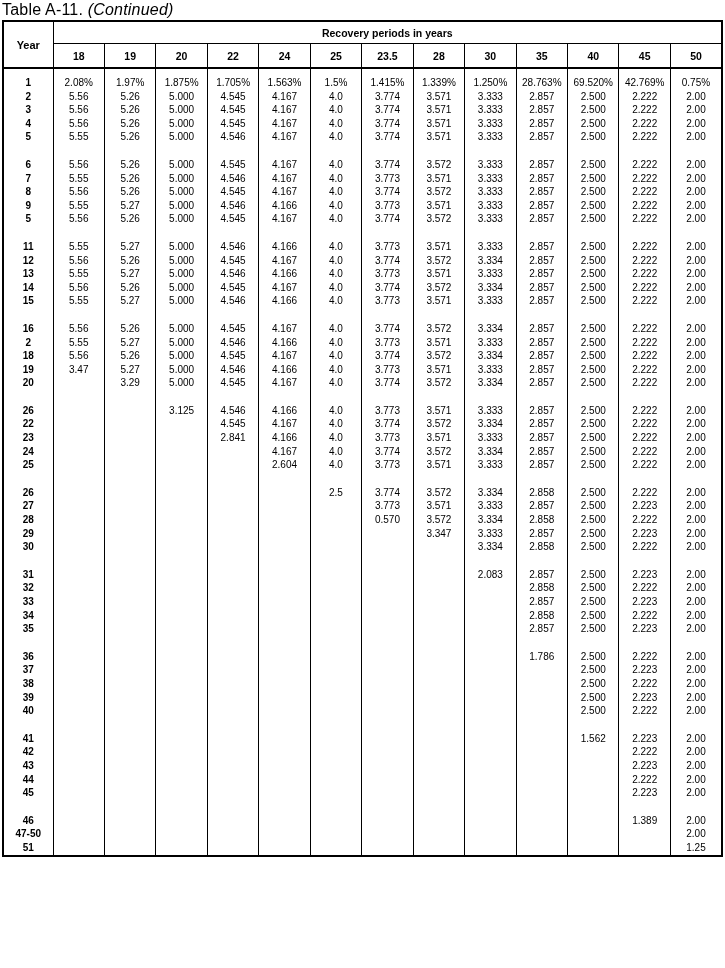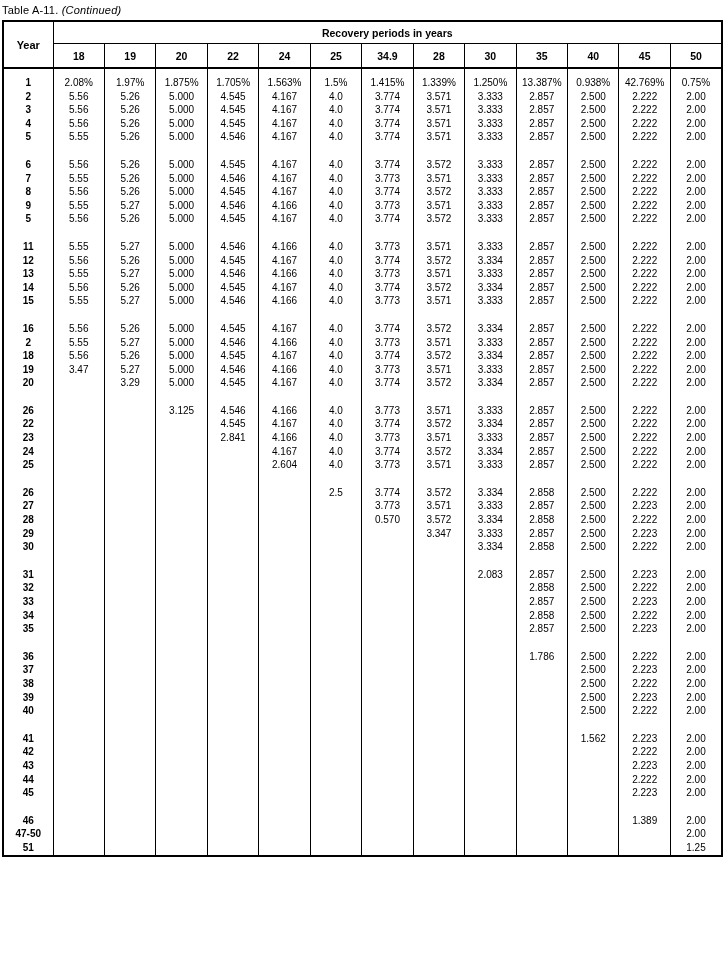--- a/index.html
+++ b/index.html
@@ -8,21 +8,21 @@
     background: #ffffff;
     color: #000000;
     font-family: "Liberation Sans", sans-serif;
   }
   body {
     width: 725px;
     height: 968px;
     overflow: hidden;
   }
   .page-title {
-    font-size: 11px;
+    font-size: 16px;
     line-height: 14px;
     padding: 3px 0 3px 2px;
     letter-spacing: 0.2px;
   }
   .page-title .cont {
     font-style: italic;
   }
   table.deprec {
     border-collapse: collapse;
     table-layout: fixed;
@@ -89,21 +89,21 @@
       <th class="year-hdr" rowspan="2">Year</th>
       <th class="group-hdr" colspan="13">Recovery periods in years</th>
     </tr>
     <tr class="col-hdr-row" id="col-headers">
         <th>18</th>
         <th>19</th>
         <th>20</th>
         <th>22</th>
         <th>24</th>
         <th>25</th>
-        <th>34.9</th>
+        <th>23.5</th>
         <th>28</th>
         <th>30</th>
         <th>35</th>
         <th>40</th>
         <th>45</th>
         <th>50</th>
       </tr>
   </thead>
   <tbody id="table-body">
       <tr class="toppad-row">
@@ -126,22 +126,22 @@
         <th class="year-cell">1</th>
         <td class="value-cell">2.08%</td>
         <td class="value-cell">1.97%</td>
         <td class="value-cell">1.875%</td>
         <td class="value-cell">1.705%</td>
         <td class="value-cell">1.563%</td>
         <td class="value-cell">1.5%</td>
         <td class="value-cell">1.415%</td>
         <td class="value-cell">1.339%</td>
         <td class="value-cell">1.250%</td>
-        <td class="value-cell">13.387%</td>
-        <td class="value-cell">0.938%</td>
+        <td class="value-cell">28.763%</td>
+        <td class="value-cell">69.520%</td>
         <td class="value-cell">42.769%</td>
         <td class="value-cell">0.75%</td>
       </tr>
       <tr>
         <th class="year-cell">2</th>
         <td class="value-cell">5.56</td>
         <td class="value-cell">5.26</td>
         <td class="value-cell">5.000</td>
         <td class="value-cell">4.545</td>
         <td class="value-cell">4.167</td>

